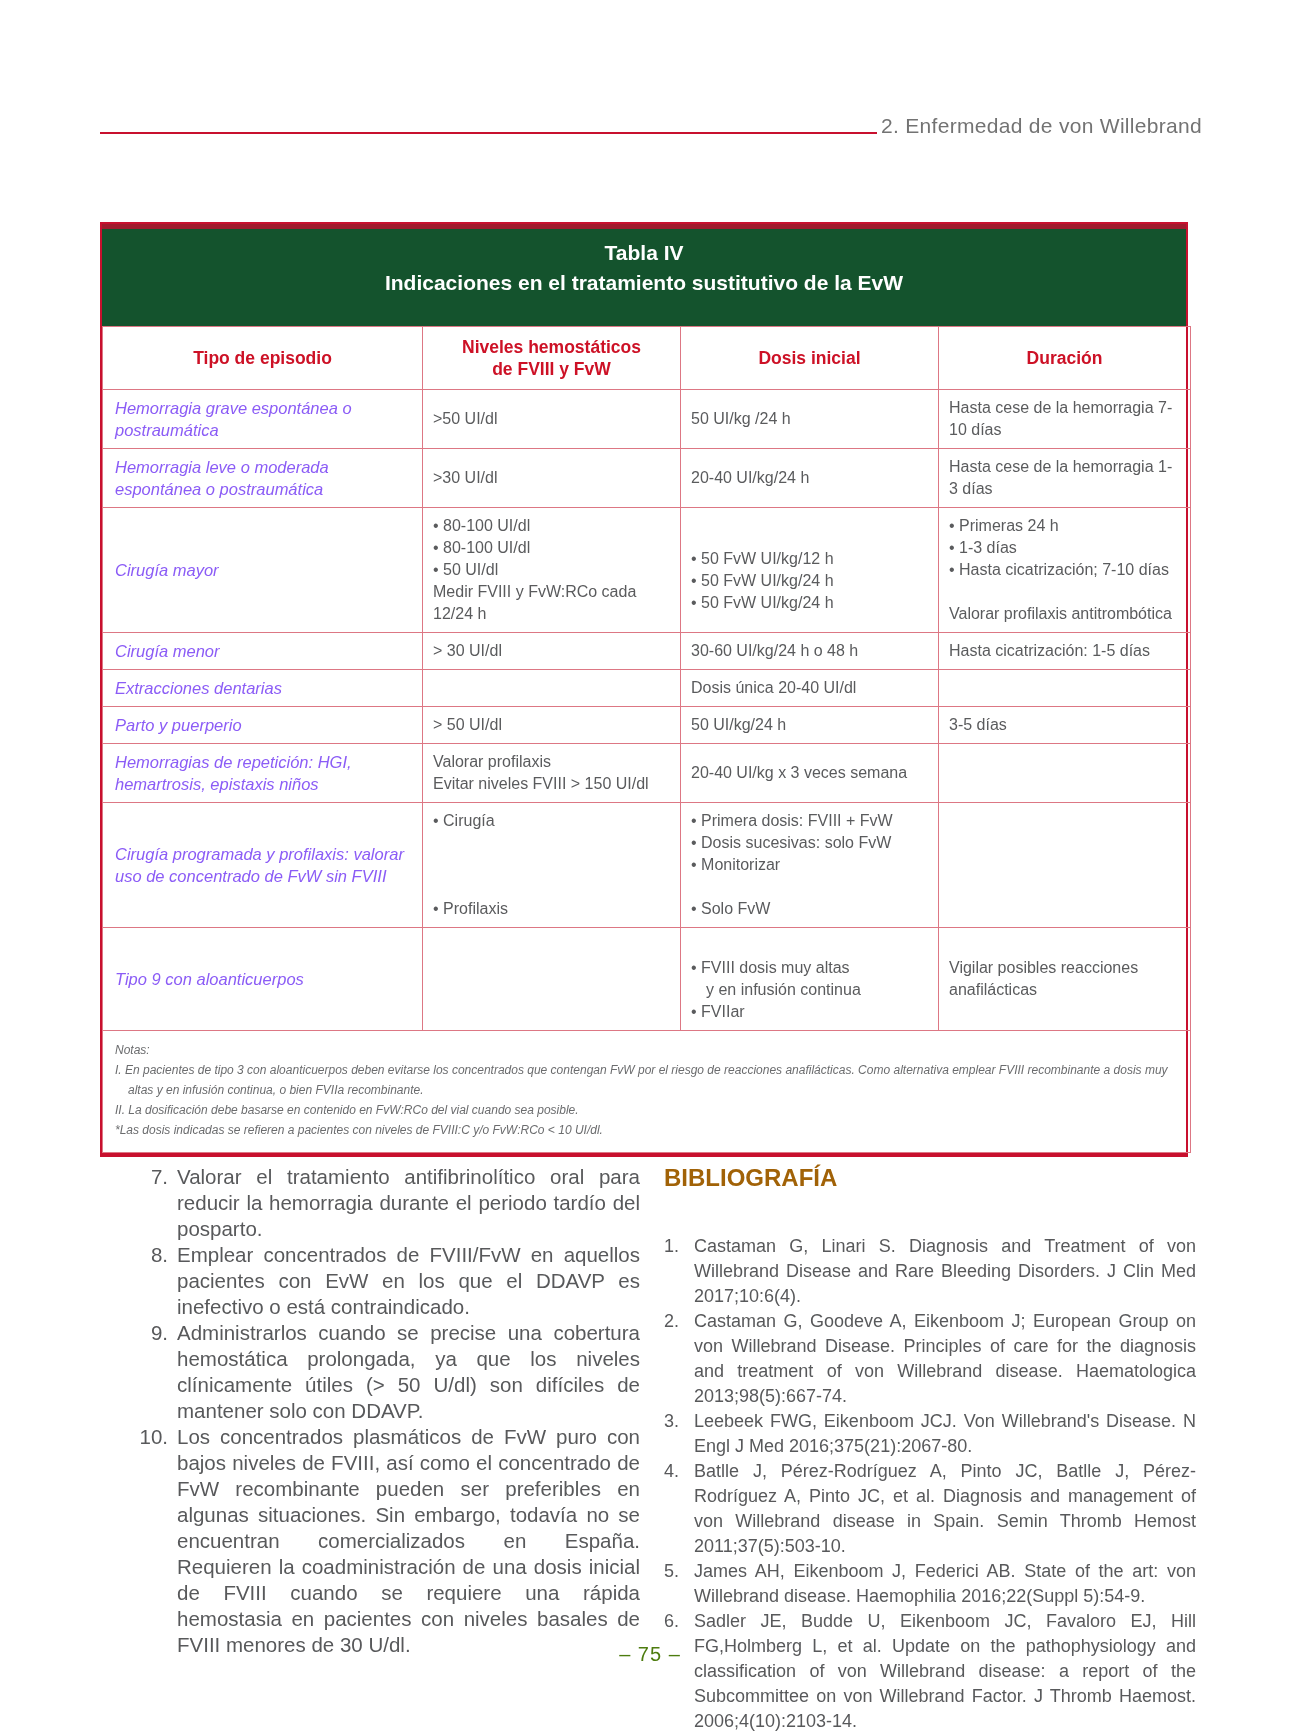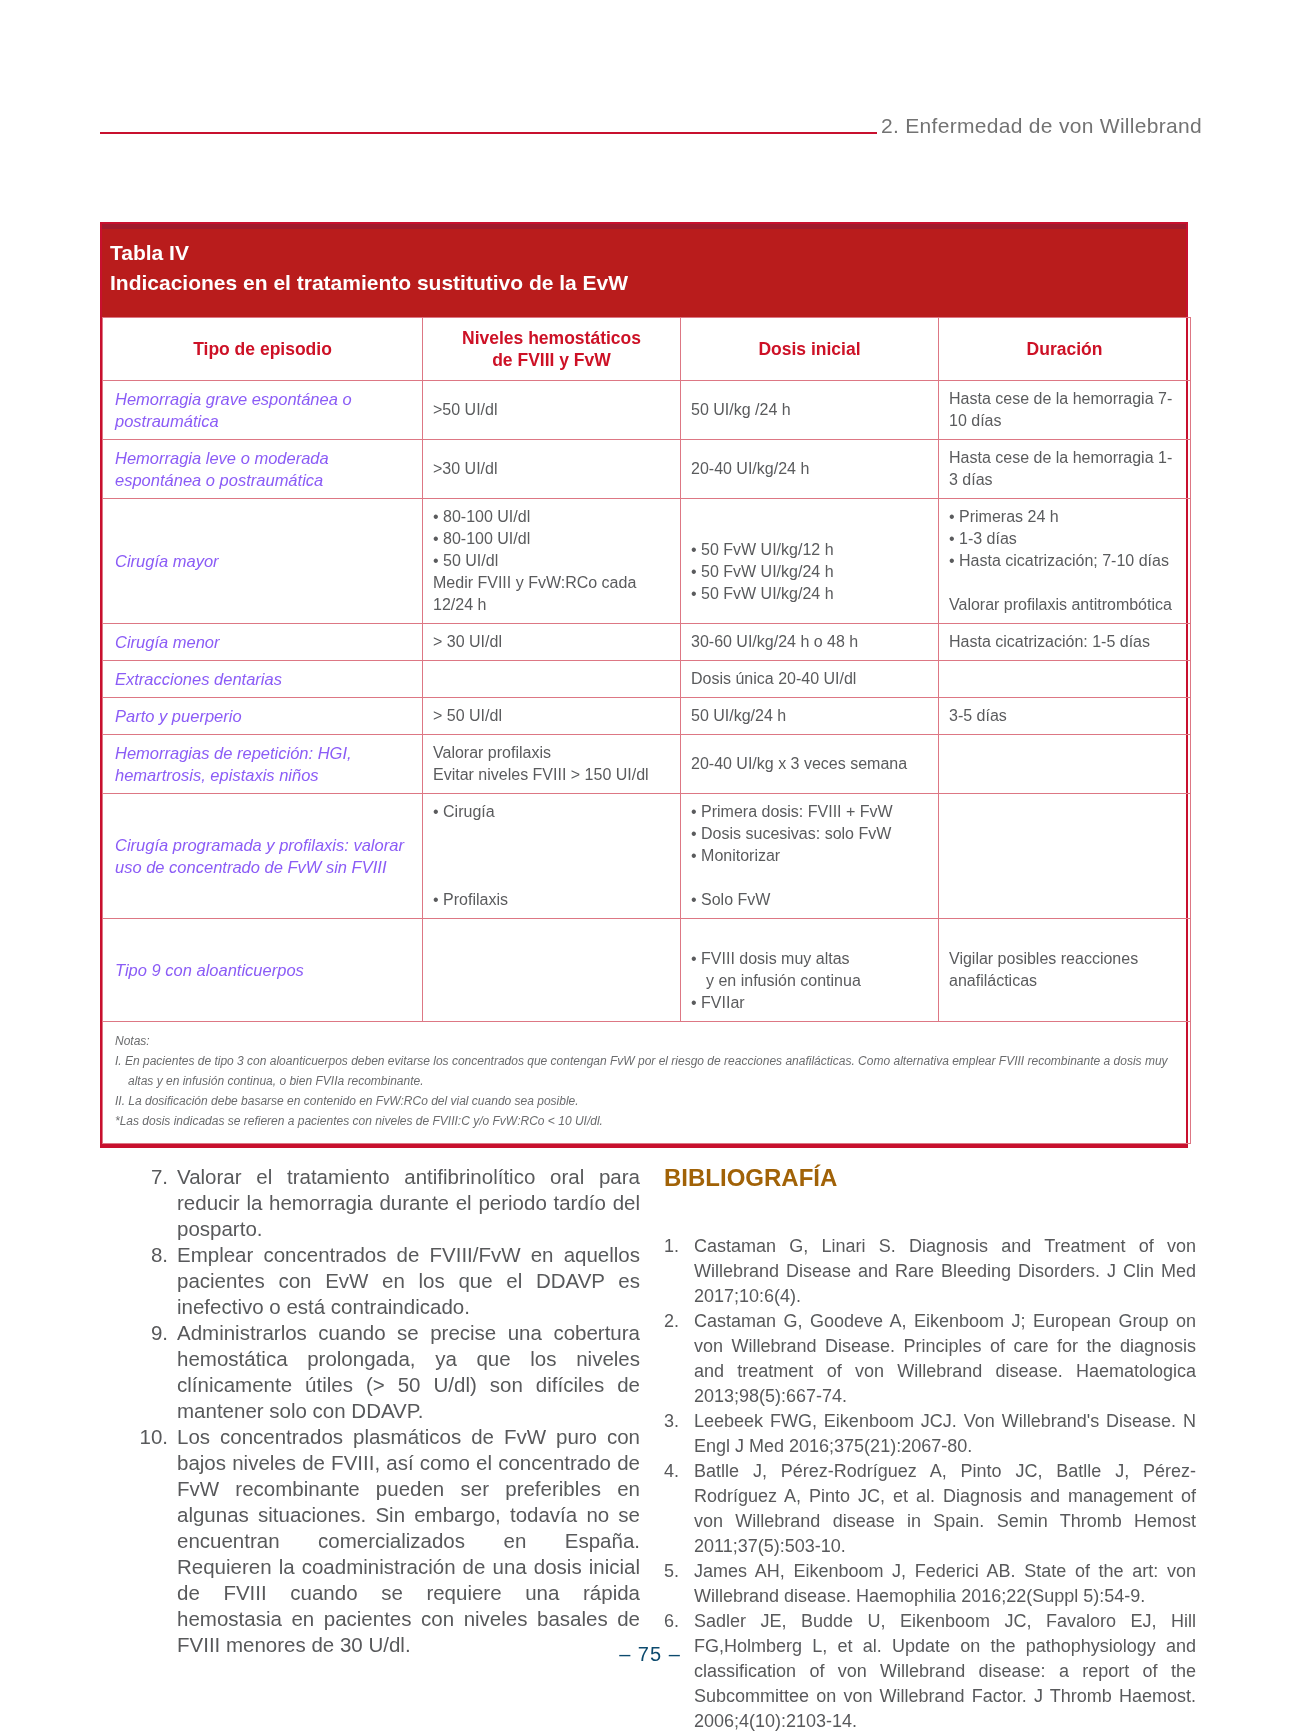--- a/index.html
+++ b/index.html
@@ -8,22 +8,22 @@
 
   
   .page-header{position:absolute;left:100px;right:98px;top:102px;height:36px;
                display:flex;align-items:flex-end;}
   .header-rule{flex:1;height:0;border-bottom:2px solid #c8102e;margin-bottom:4px;}
   .chapter{color:#737373;font-size:21px;letter-spacing:.3px;margin-left:4px;white-space:nowrap;}
 
   
   .table-wrap{position:absolute;left:100px;top:222px;width:1088px;
               border:2px solid #c8102e;border-bottom-width:4px;box-sizing:border-box;}
-  .tbl-title{background:#b91c1c;border-top:5px solid #9f1b2d;color:#ffffff;
-             text-align:left;padding:9px 8px 19px;}
+  .tbl-title{background:#14532d;border-top:5px solid #9f1b2d;color:#ffffff;
+             text-align:center;padding:9px 8px 28px;}
   .tbl-title div{font-size:21px;font-weight:bold;line-height:30px;}
   table.tbl{width:100%;border-collapse:collapse;table-layout:fixed;}
   col.c1{width:320px;} col.c2{width:258px;} col.c3{width:258px;} col.c4{width:252px;}
   .tbl th{color:#cd1126;font-size:17.5px;font-weight:bold;text-align:center;
           vertical-align:middle;padding:9px 6px;line-height:22px;
           border:1px solid #dd7784;}
   .tbl td{border:1px solid #dd7784;vertical-align:middle;font-size:16px;
           line-height:22px;color:#5a5b5d;padding:7px 10px 7px 10px;}
   .tbl td.ep{font-style:italic;color:#8b5cf6;font-size:16.5px;padding-left:12px;padding-right:14px;}
   .tbl td.cell .line{min-height:22px;}
@@ -41,21 +41,21 @@
   .rec-list .li-num{width:34px;text-align:right;flex:none;font-size:20.5px;line-height:26px;}
   .rec-list .li-text{margin-left:9px;flex:1;font-size:20.5px;line-height:26px;text-align:justify;}
 
   .bib{position:absolute;left:664px;top:1164px;width:532px;}
   .bib-title{color:#a16207;font-size:24px;font-weight:bold;line-height:28px;margin:0 0 42px 0;}
   .bib .li-num{width:20px;text-align:left;flex:none;font-size:18px;line-height:25px;}
   .bib .li-text{margin-left:10px;flex:1;font-size:18px;line-height:25px;text-align:justify;}
 
   
   .footer{position:absolute;left:100px;right:100px;top:1643px;text-align:center;
-          color:#0c4a6e;font-size:20px;letter-spacing:1px;}
+          color:#4d7c0f;font-size:20px;letter-spacing:1px;}
 </style>
 </head>
 <body>
 
 <div>
 
   <div class="page-header">
     <div class="header-rule"></div>
     <span class="chapter">2. Enfermedad de von Willebrand</span>
   </div>

